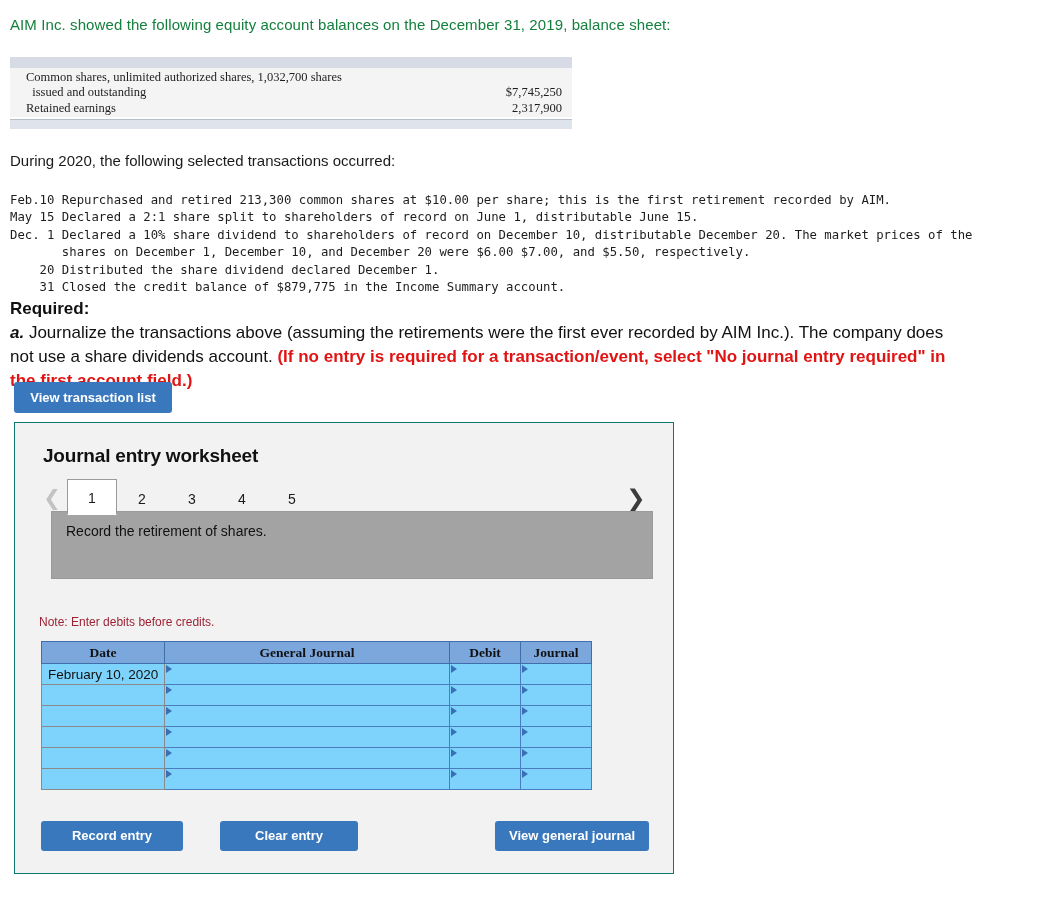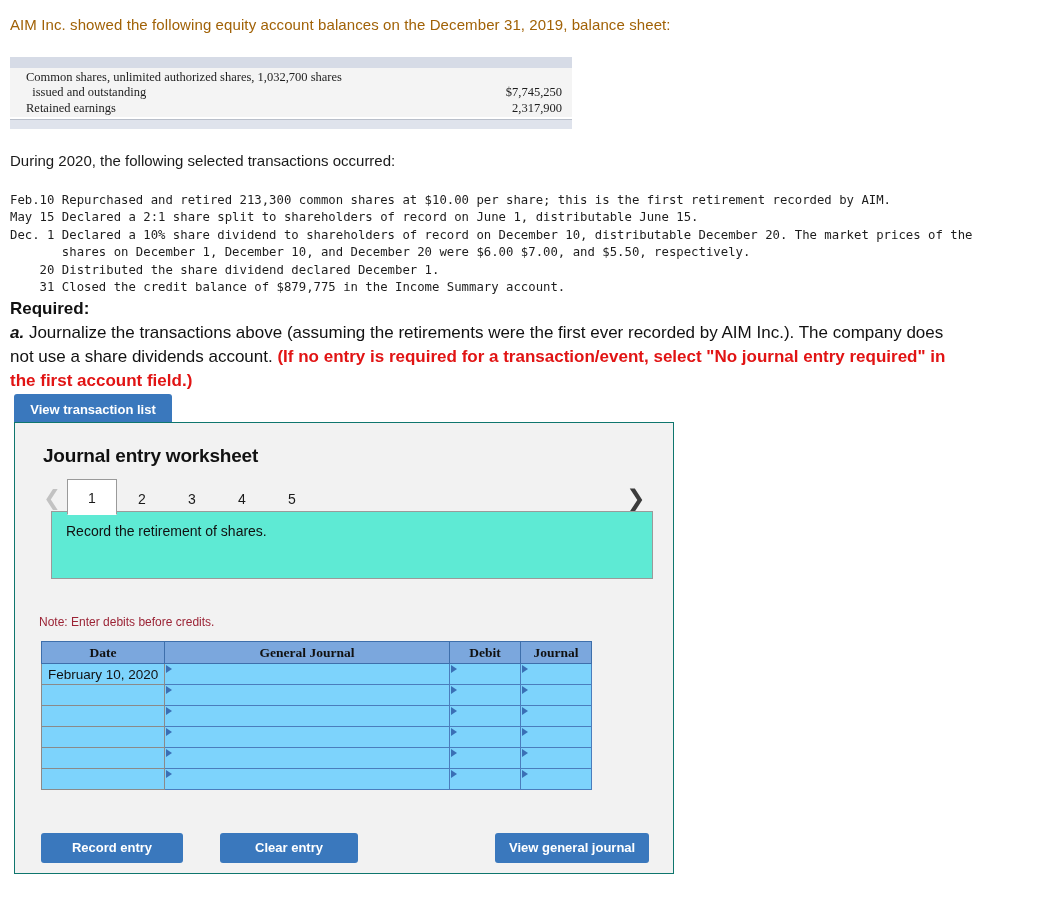--- a/index.html
+++ b/index.html
@@ -23,21 +23,21 @@
     height: 907px;
     padding: 0;
   }
 
   
   .intro {
     position: absolute;
     left: 10px;
     top: 16px;
     font-size: 15px;
-    color: #a16207;
+    color: #15803d;
     letter-spacing: 0.1px;
   }
 
   
   .bs-block {
     position: absolute;
     left: 10px;
     top: 57px;
     width: 562px;
   }
@@ -116,21 +116,20 @@
     font-weight: bold;
     font-size: 13px;
     border: none;
     border-radius: 3px;
     padding: 0 14px;
     height: 30px;
     line-height: 30px;
     text-align: center;
     cursor: pointer;
     white-space: nowrap;
-    margin-top: 12px;
   }
   .btn-view-tx {
     position: absolute;
     left: 14px;
     top: 382px;
     width: 158px;
     height: 31px;
     line-height: 31px;
   }
 
@@ -202,21 +201,21 @@
     line-height: 36px;
   }
 
   
   .instr {
     position: absolute;
     left: 36px;
     top: 88px;
     width: 602px;
     height: 68px;
-    background: #5eead4;
+    background: #a3a3a3;
     border: 1px solid #9a9a9a;
     z-index: 2;
   }
   .instr-text {
     padding: 11px 0 0 14px;
     font-size: 14px;
     color: #111;
   }
 
   

